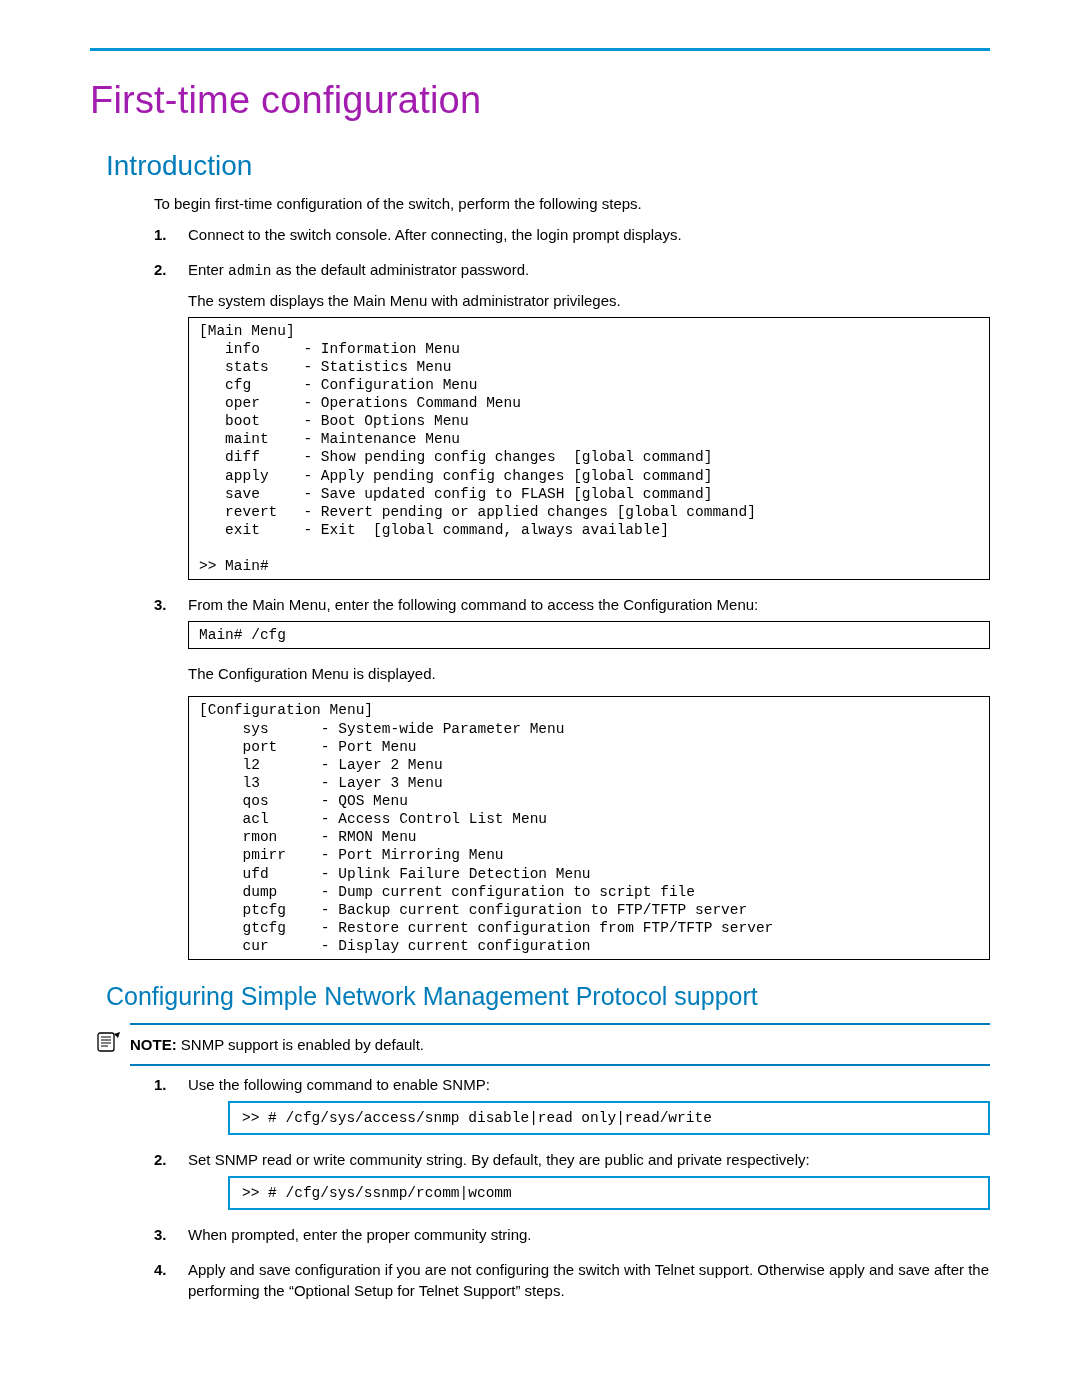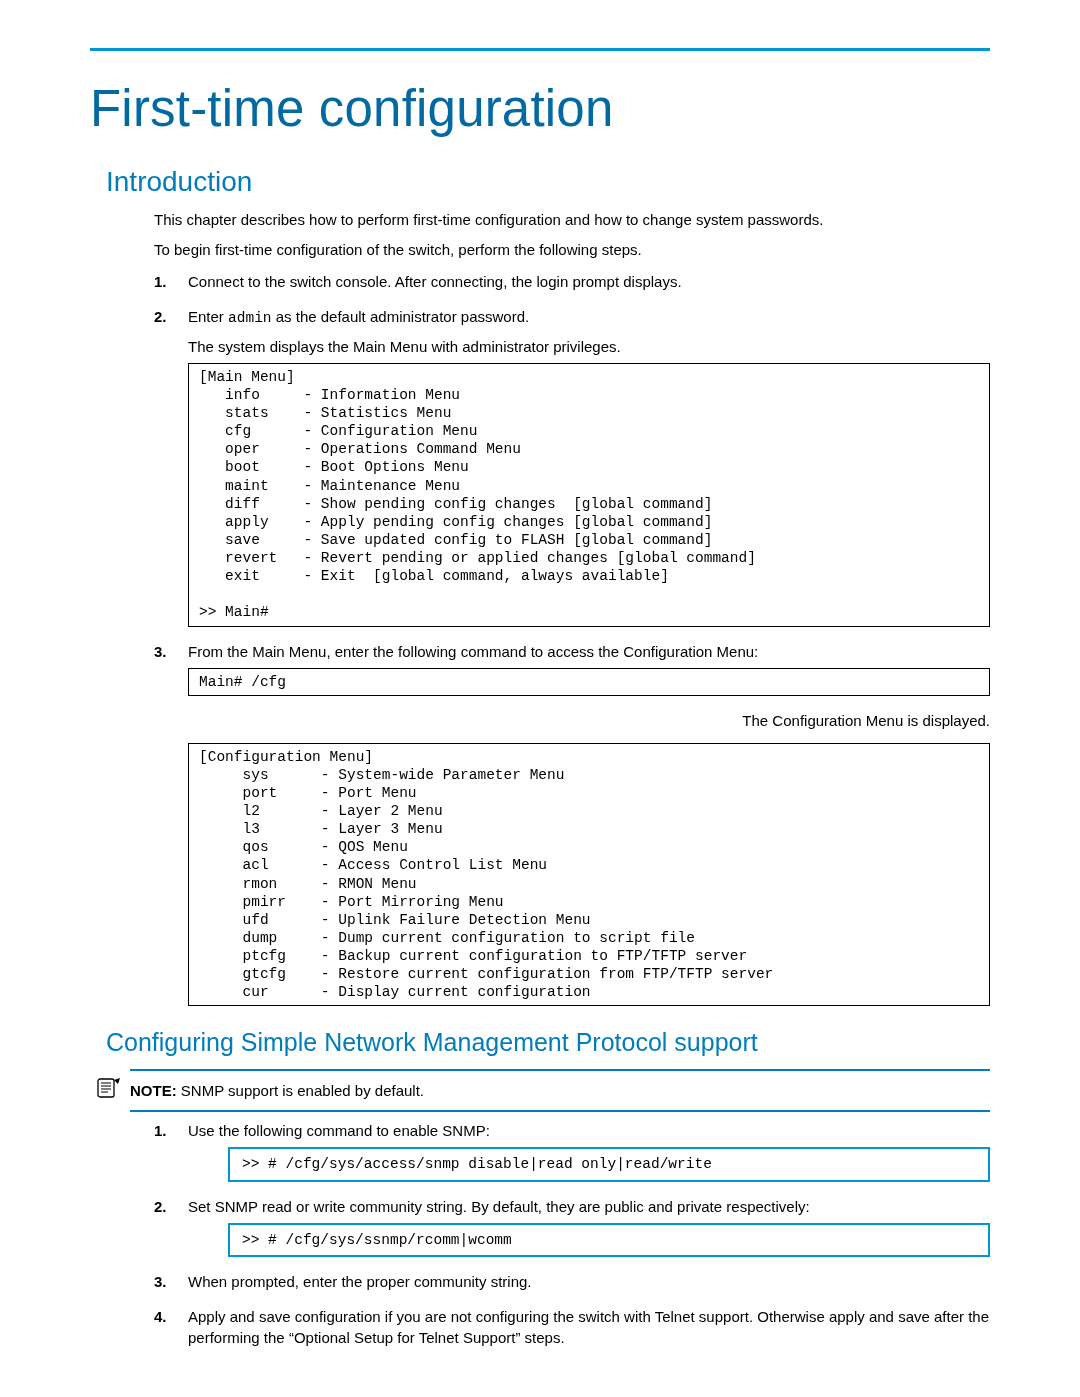--- a/index.html
+++ b/index.html
@@ -14,22 +14,22 @@
     margin: 0 auto;
     padding: 48px 90px 40px 90px;
     box-sizing: border-box;
   }
   .top-rule {
     border-top: 3px solid #0096D6;
     margin-bottom: 28px;
   }
   h1 {
     font-weight: normal;
-    color: #0369a1;
-    font-size: 51px;
+    color: #a21caf;
+    font-size: 38px;
     margin: 0 0 28px 0;
     letter-spacing: 0.2px;
   }
   h2 {
     font-weight: normal;
     color: #007dba;
     font-size: 28px;
     margin: 0 0 12px 16px;
   }
   h2.snmp {
@@ -105,21 +105,20 @@
 <body>
 
 <div class="page">
   <div class="top-rule"></div>
 
   <h1>First-time configuration</h1>
 
   <h2>Introduction</h2>
 
   <div class="intro-block">
-    <p>This chapter describes how to perform first-time configuration and how to change system passwords.</p>
     <p>To begin first-time configuration of the switch, perform the following steps.</p>
 
     <ol class="numbered">
       <li>
         <span class="num">1.</span>
         <span class="li-text">Connect to the switch console. After connecting, the login prompt displays.</span>
       </li>
 
       <li>
         <span class="num">2.</span>
@@ -138,21 +137,21 @@
    revert   - Revert pending or applied changes [global command]
    exit     - Exit  [global command, always available]
 
 &gt;&gt; Main#</div>
       </li>
 
       <li>
         <span class="num">3.</span>
         <span class="li-text">From the Main Menu, enter the following command to access the Configuration Menu:</span>
         <div class="code-box">Main# /cfg</div>
-        <div class="li-sub" style="margin-top:14px;margin-bottom:12px;text-align:right;">The Configuration Menu is displayed.</div>
+        <div class="li-sub" style="margin-top:14px;margin-bottom:12px;">The Configuration Menu is displayed.</div>
         <div class="code-box">[Configuration Menu]
      sys      - System-wide Parameter Menu
      port     - Port Menu
      l2       - Layer 2 Menu
      l3       - Layer 3 Menu
      qos      - QOS Menu
      acl      - Access Control List Menu
      rmon     - RMON Menu
      pmirr    - Port Mirroring Menu
      ufd      - Uplink Failure Detection Menu

